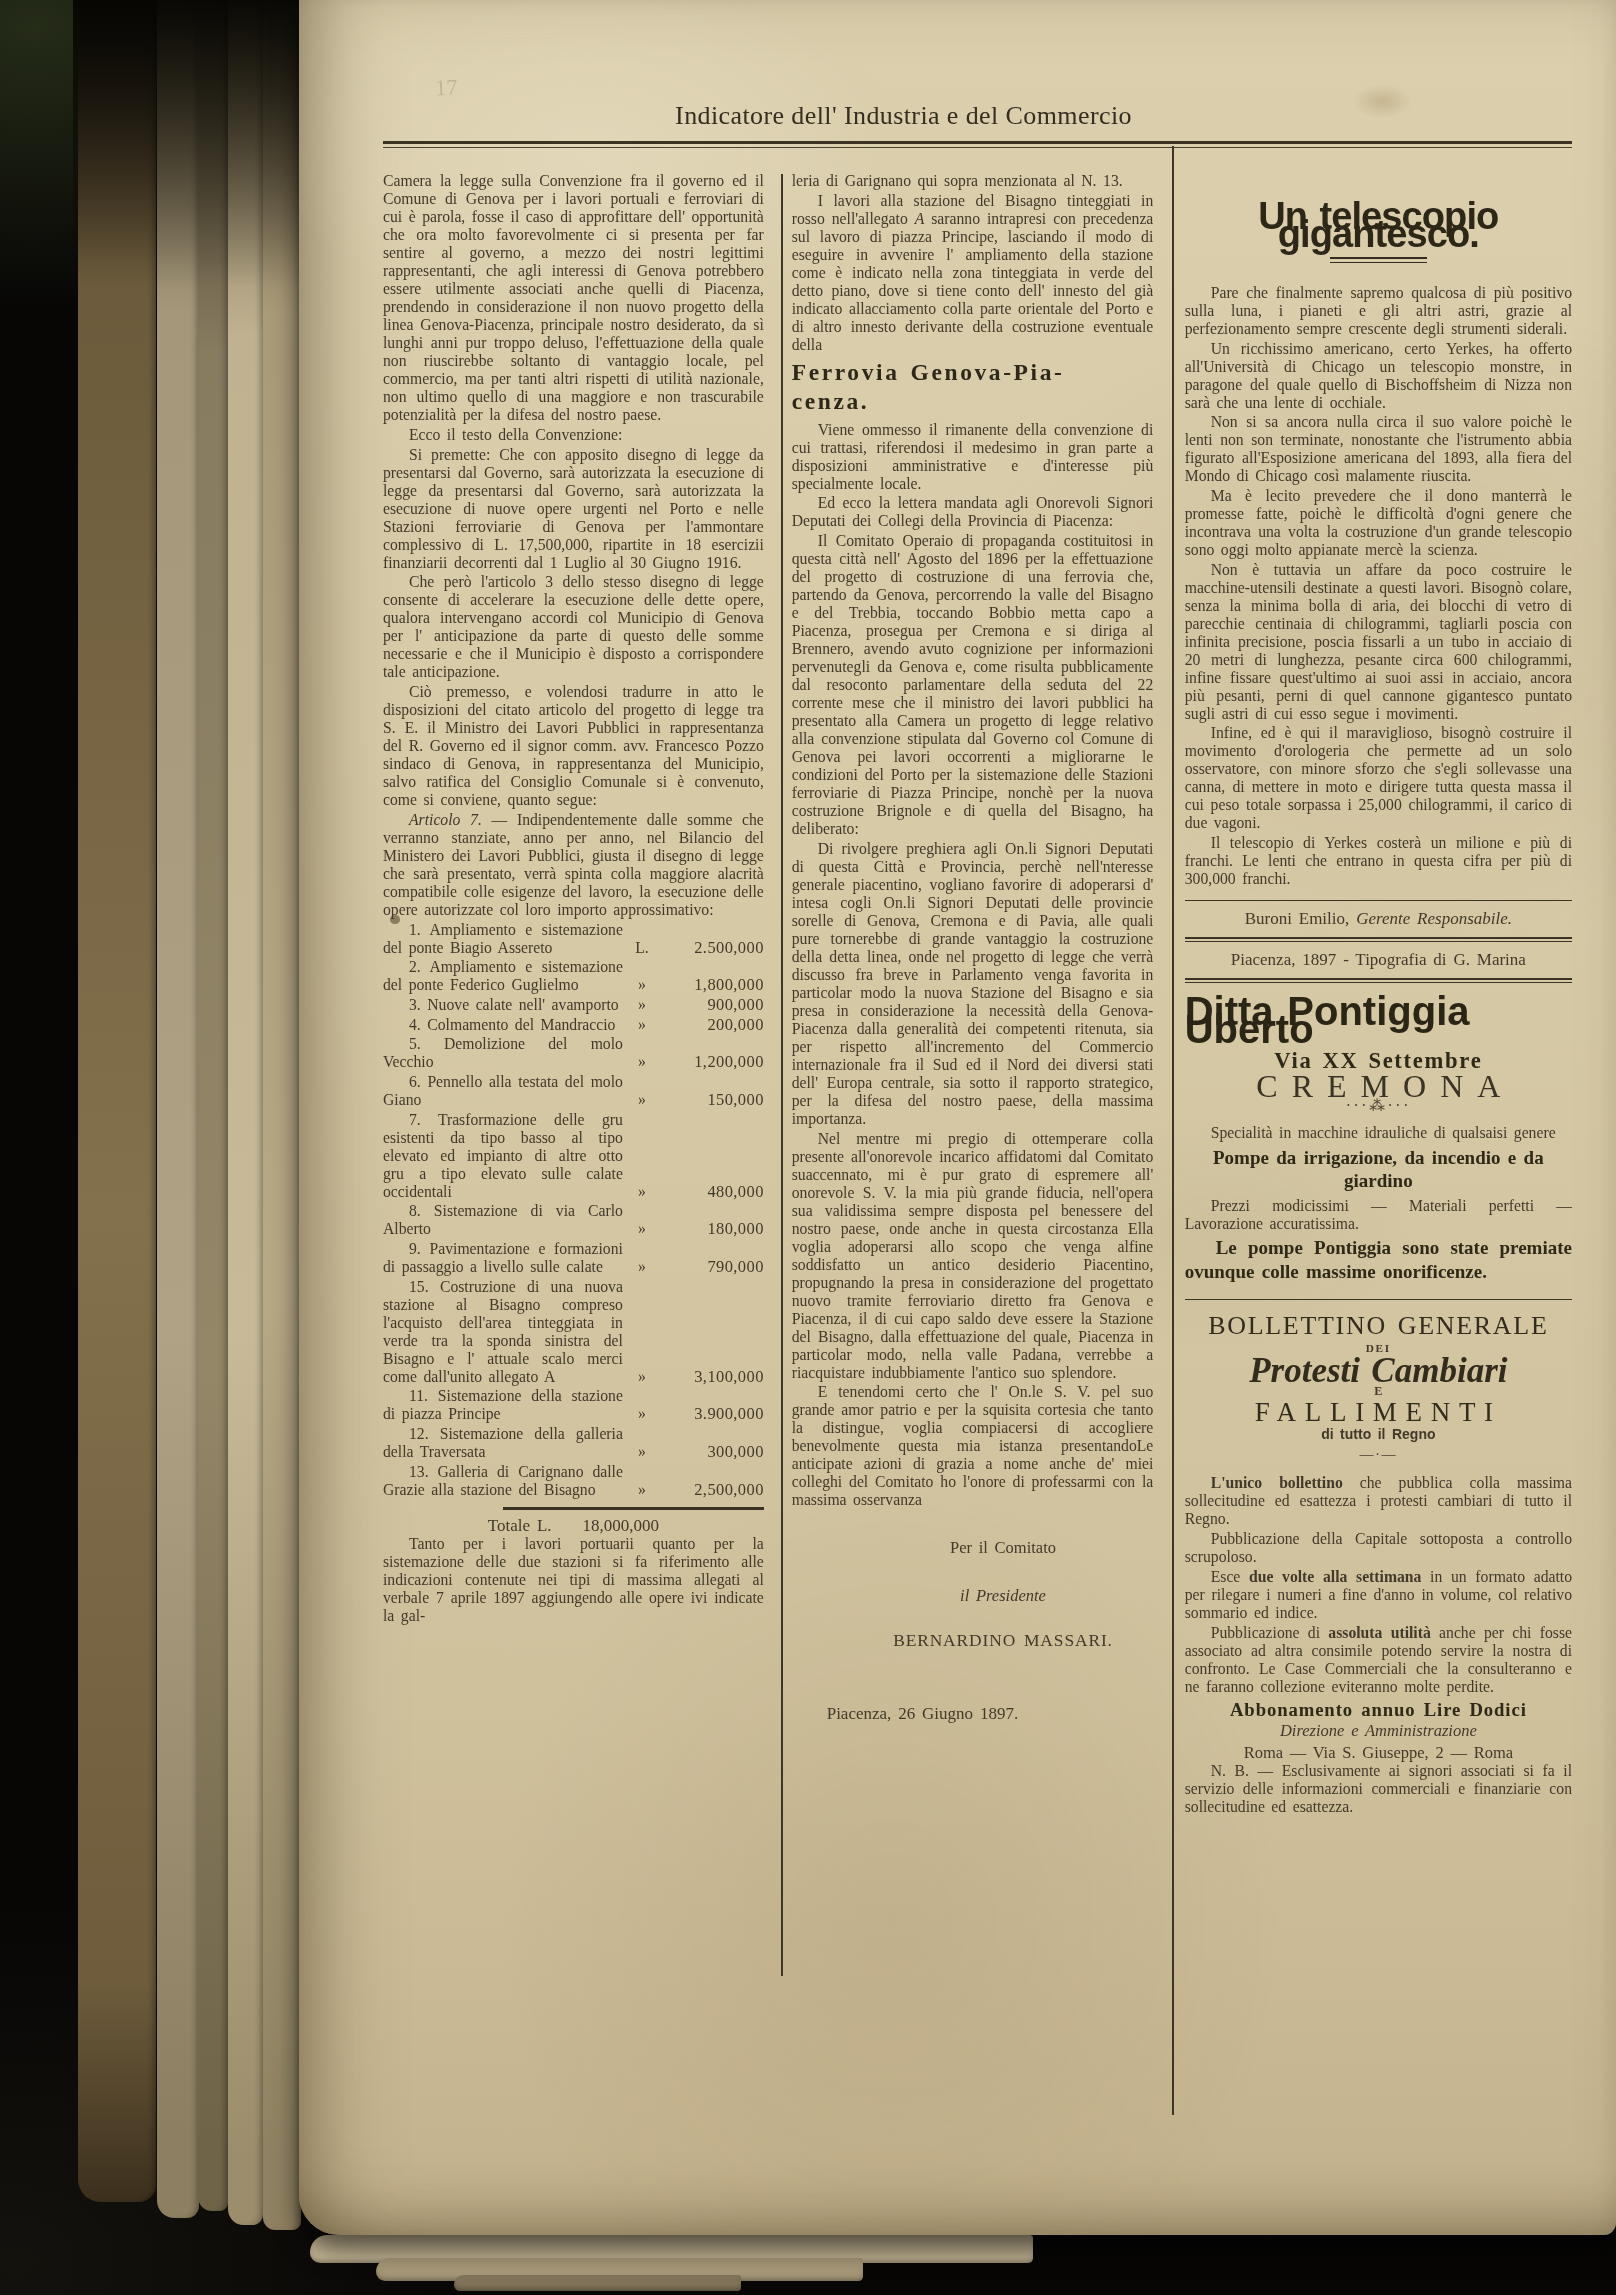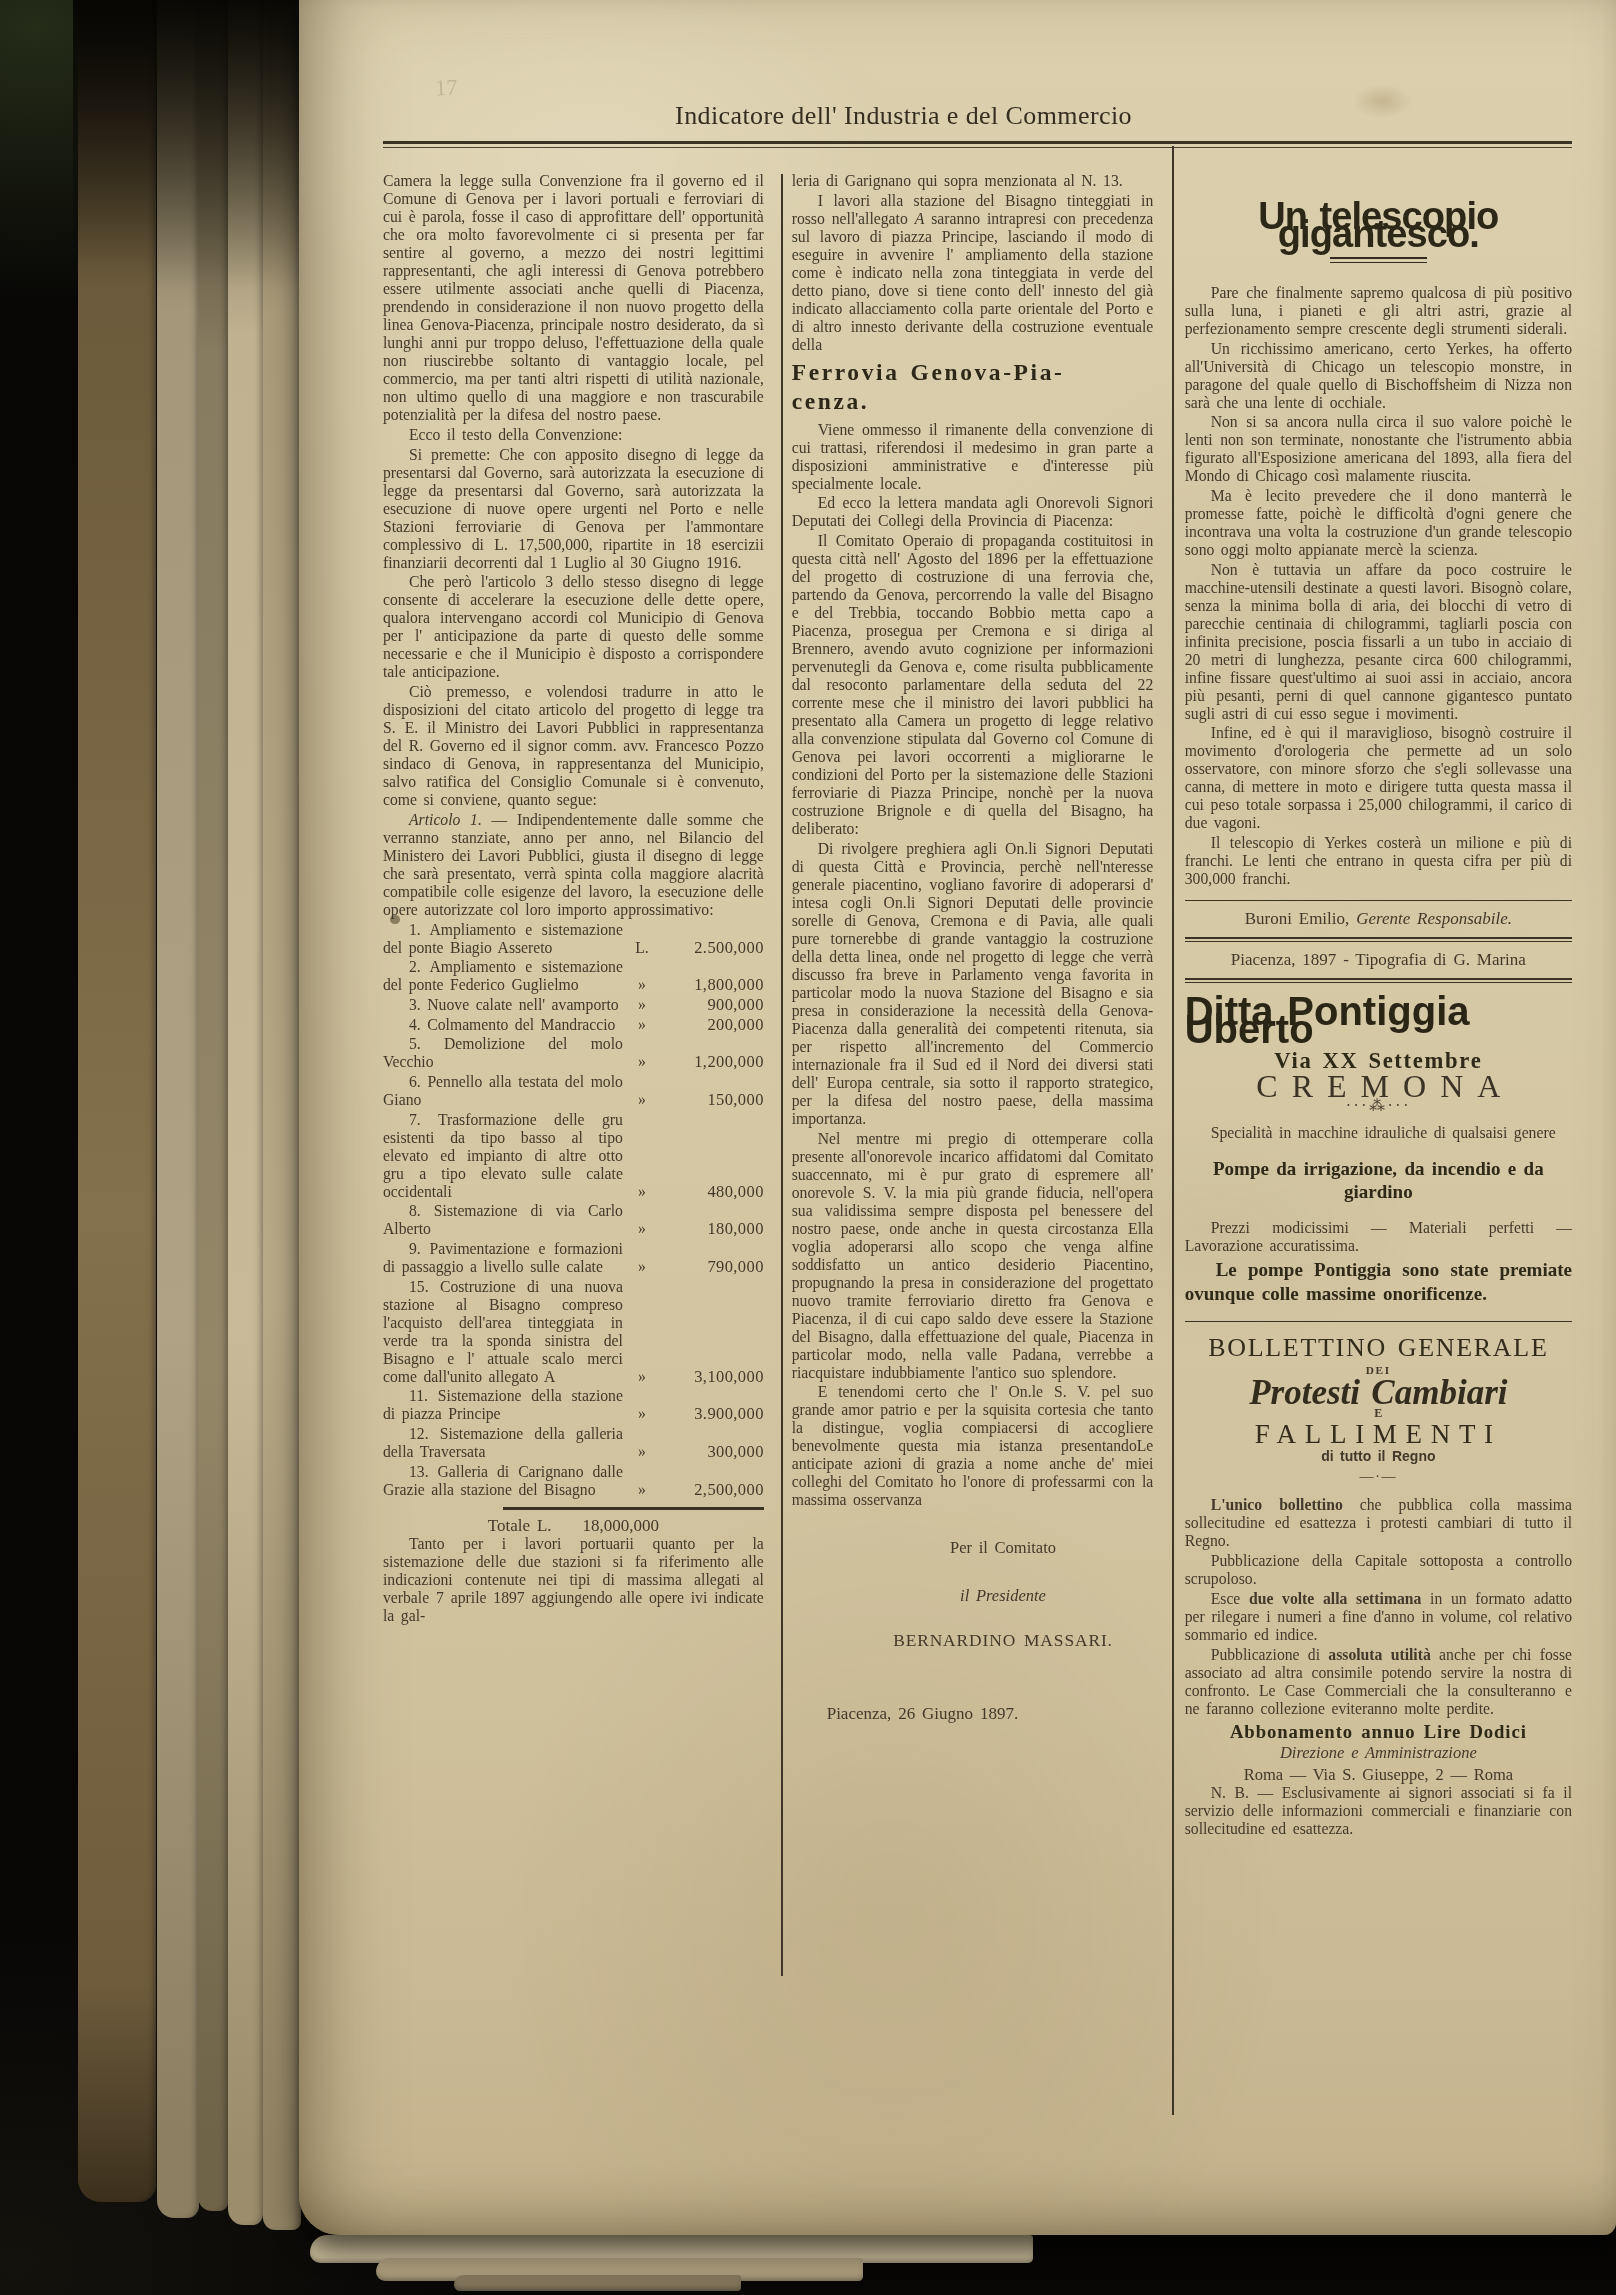--- a/index.html
+++ b/index.html
@@ -98,21 +98,21 @@
   .rule-double { height:2.6px; border-top:2.2px solid #3b3325; border-bottom:1.3px solid #3b3325; margin:8.7px 0; }
   .rule-single { border-top:1.7px solid #3b3325; margin:15.7px 0 7px; }
   .colophon-line { text-align:center; font-size:17px; margin-top:2px; }
   .imprint { text-align:center; font-size:17px; }
 
   .ad-title { font-family:"Liberation Sans","DejaVu Sans",sans-serif; font-weight:bold;
     font-size:40px; text-align:left; margin-top:19px; color:#2b2516; }
   .ad-addr { font-weight:bold; font-size:22.6px; text-align:center; letter-spacing:1.7px; margin-top:14px; color:#2f2918; }
   .ad-city { font-size:32px; text-align:center; letter-spacing:14px; text-indent:14px; margin-top:7px; color:#3b3325; }
   .ad-orn { text-align:center; font-size:15.7px; letter-spacing:2.6px; margin:1.7px 0 8.7px; }
-  .ad-bold-center { text-align:center; font-weight:bold; font-size:19px; line-height:23.5px; margin:15px 0; color:#2f2918; }
+  .ad-bold-center { text-align:center; font-weight:bold; font-size:19px; line-height:23.5px; margin:4px 0; color:#2f2918; }
   .ad-bold-just { font-weight:bold; font-size:19px; line-height:23.5px; text-align:justify; text-indent:31px; margin-top:3.5px; color:#2f2918; }
 
   .bol-t1 { text-align:center; font-size:26px; letter-spacing:1.7px; margin-top:17.4px; color:#332c1d; }
   .bol-t2 { text-align:center; font-size:11.3px; font-weight:bold; letter-spacing:1.7px; margin-top:3.5px; }
   .bol-t3 { text-align:center; font-size:35px; font-style:italic; font-weight:bold; margin-top:5.2px; color:#332c1d; }
   .bol-t4 { text-align:center; font-size:12.2px; font-weight:bold; margin-top:1.7px; }
   .bol-t5 { text-align:center; font-size:27px; letter-spacing:8.7px; margin-top:3.5px; color:#332c1d; }
   .bol-t6 { text-align:center; font-family:"Liberation Sans","DejaVu Sans",sans-serif;
     font-weight:bold; font-size:14px; margin-top:3.5px; }
   .bol-orn { text-align:center; font-size:14px; letter-spacing:1.7px; margin:3.5px 0 10.4px; }
@@ -154,21 +154,21 @@
 
       <div class="cols">
 
         <div class="col col1">
           <div>
               <p class="noindent"><span>Camera la legge sulla Convenzione fra il governo ed il Comune di Genova per i lavori portuali e ferroviari di cui è parola, fosse il caso di approfittare dell' opportunità che ora molto favorevolmente ci si presenta per far sentire al governo, a mezzo dei nostri legittimi rappresentanti, che agli interessi di Genova potrebbero essere utilmente associati anche quelli di Piacenza, prendendo in considerazione il non nuovo progetto della linea Genova-Piacenza, principale nostro desiderato, da sì lunghi anni pur troppo deluso, l'effettuazione della quale non riuscirebbe soltanto di vantaggio locale, pel commercio, ma per tanti altri rispetti di utilità nazionale, non ultimo quello di una maggiore e non trascurabile potenzialità per la difesa del nostro paese.</span></p>
               <p><span>Ecco il testo della Convenzione:</span></p>
               <p><span>Si premette: Che con apposito disegno di legge da presentarsi dal Governo, sarà autorizzata la esecuzione di legge da presentarsi dal Governo, sarà autorizzata la esecuzione di nuove opere urgenti nel Porto e nelle Stazioni ferroviarie di Genova per l'ammontare complessivo di L. 17,500,000, ripartite in 18 esercizii finanziarii decorrenti dal 1 Luglio al 30 Giugno 1916.</span></p>
               <p><span>Che però l'articolo 3 dello stesso disegno di legge consente di accelerare la esecuzione delle dette opere, qualora intervengano accordi col Municipio di Genova per l' anticipazione da parte di questo delle somme necessarie e che il Municipio è disposto a corrispondere tale anticipazione.</span></p>
               <p><span>Ciò premesso, e volendosi tradurre in atto le disposizioni del citato articolo del progetto di legge tra S. E. il Ministro dei Lavori Pubblici in rappresentanza del R. Governo ed il signor comm. avv. Francesco Pozzo sindaco di Genova, in rappresentanza del Municipio, salvo ratifica del Consiglio Comunale si è convenuto, come si conviene, quanto segue:</span></p>
-              <p><span class="it">Articolo 1.</span><span> — Indipendentemente dalle somme che verranno stanziate, anno per anno, nel Bilancio del Ministero dei Lavori Pubblici, giusta il disegno di legge che sarà presentato, verrà spinta colla maggiore alacrità compatibile colle esigenze del lavoro, la esecuzione delle opere autorizzate col loro importo approssimativo:</span></p>
+              <p><span class="it">Articolo 7.</span><span> — Indipendentemente dalle somme che verranno stanziate, anno per anno, nel Bilancio del Ministero dei Lavori Pubblici, giusta il disegno di legge che sarà presentato, verrà spinta colla maggiore alacrità compatibile colle esigenze del lavoro, la esecuzione delle opere autorizzate col loro importo approssimativo:</span></p>
             </div>
           <div class="works">
               <div class="work">
                 <div class="wtext">1. Ampliamento e sistemazione del ponte Biagio Assereto</div>
                 <div class="wcur">L.</div>
                 <div class="wamt">2.500,000</div>
               </div>
               <div class="work">
                 <div class="wtext">2. Ampliamento e sistemazione del ponte Federico Guglielmo</div>
                 <div class="wcur">»</div>

